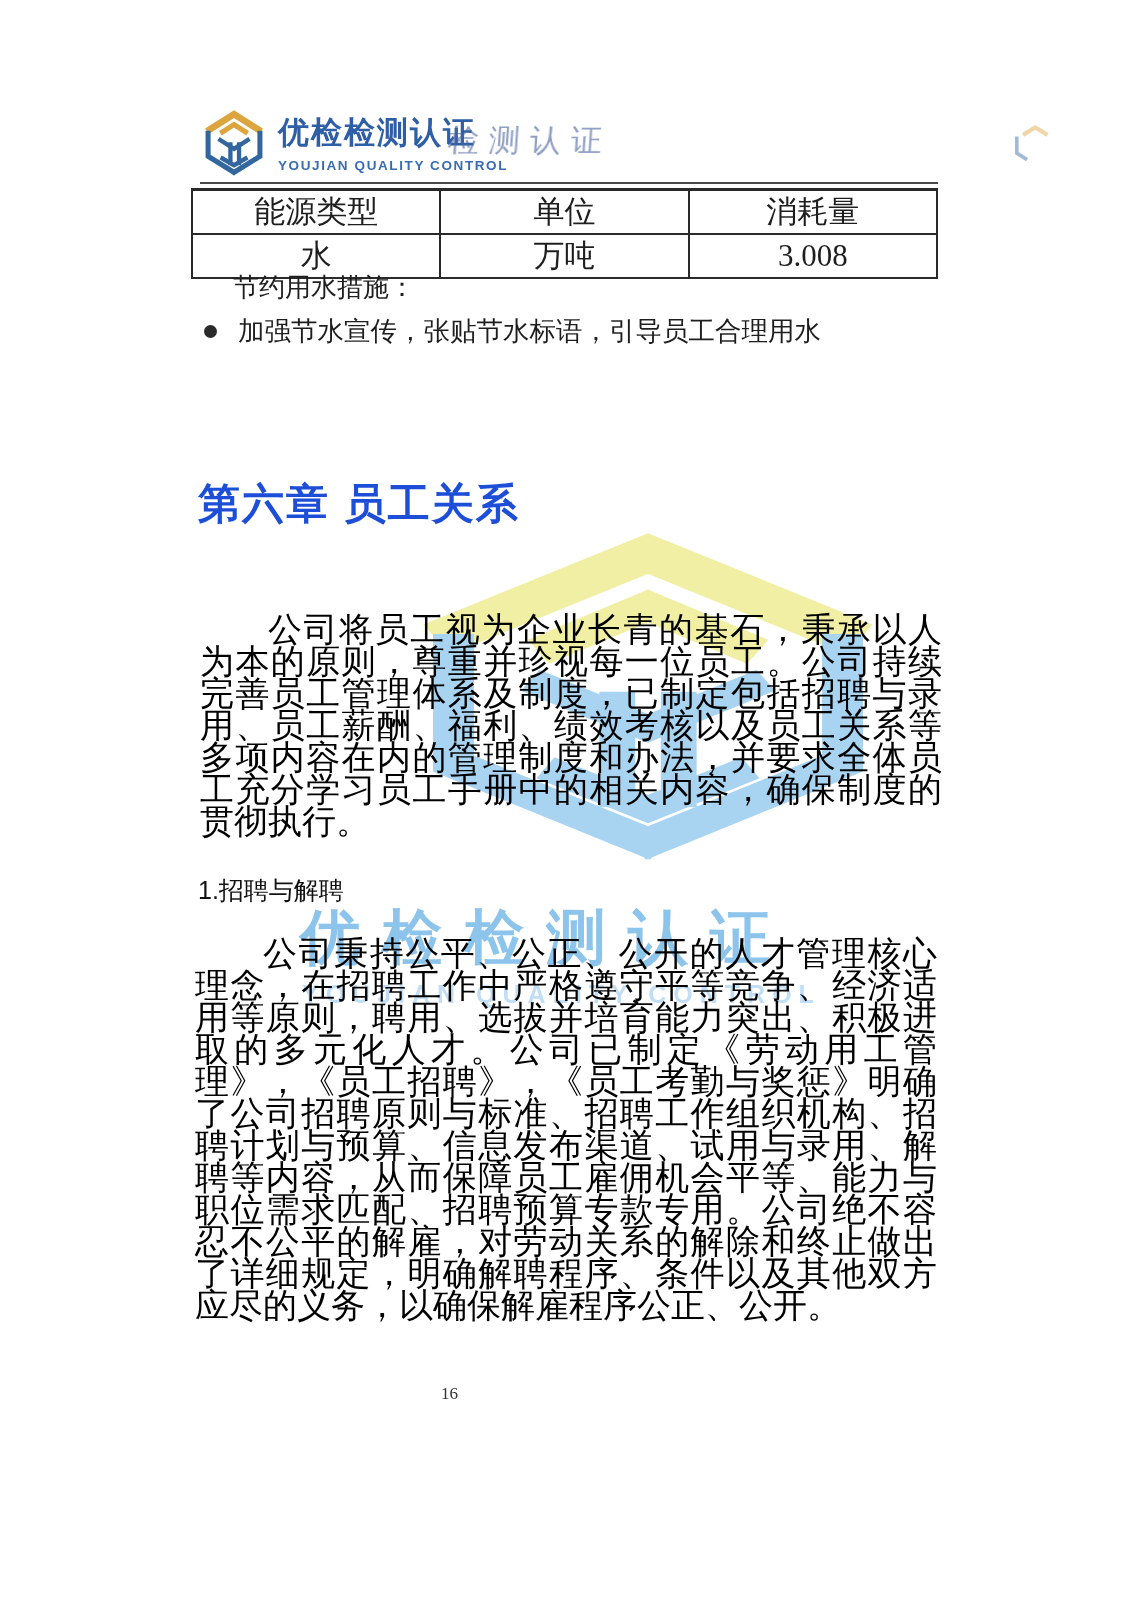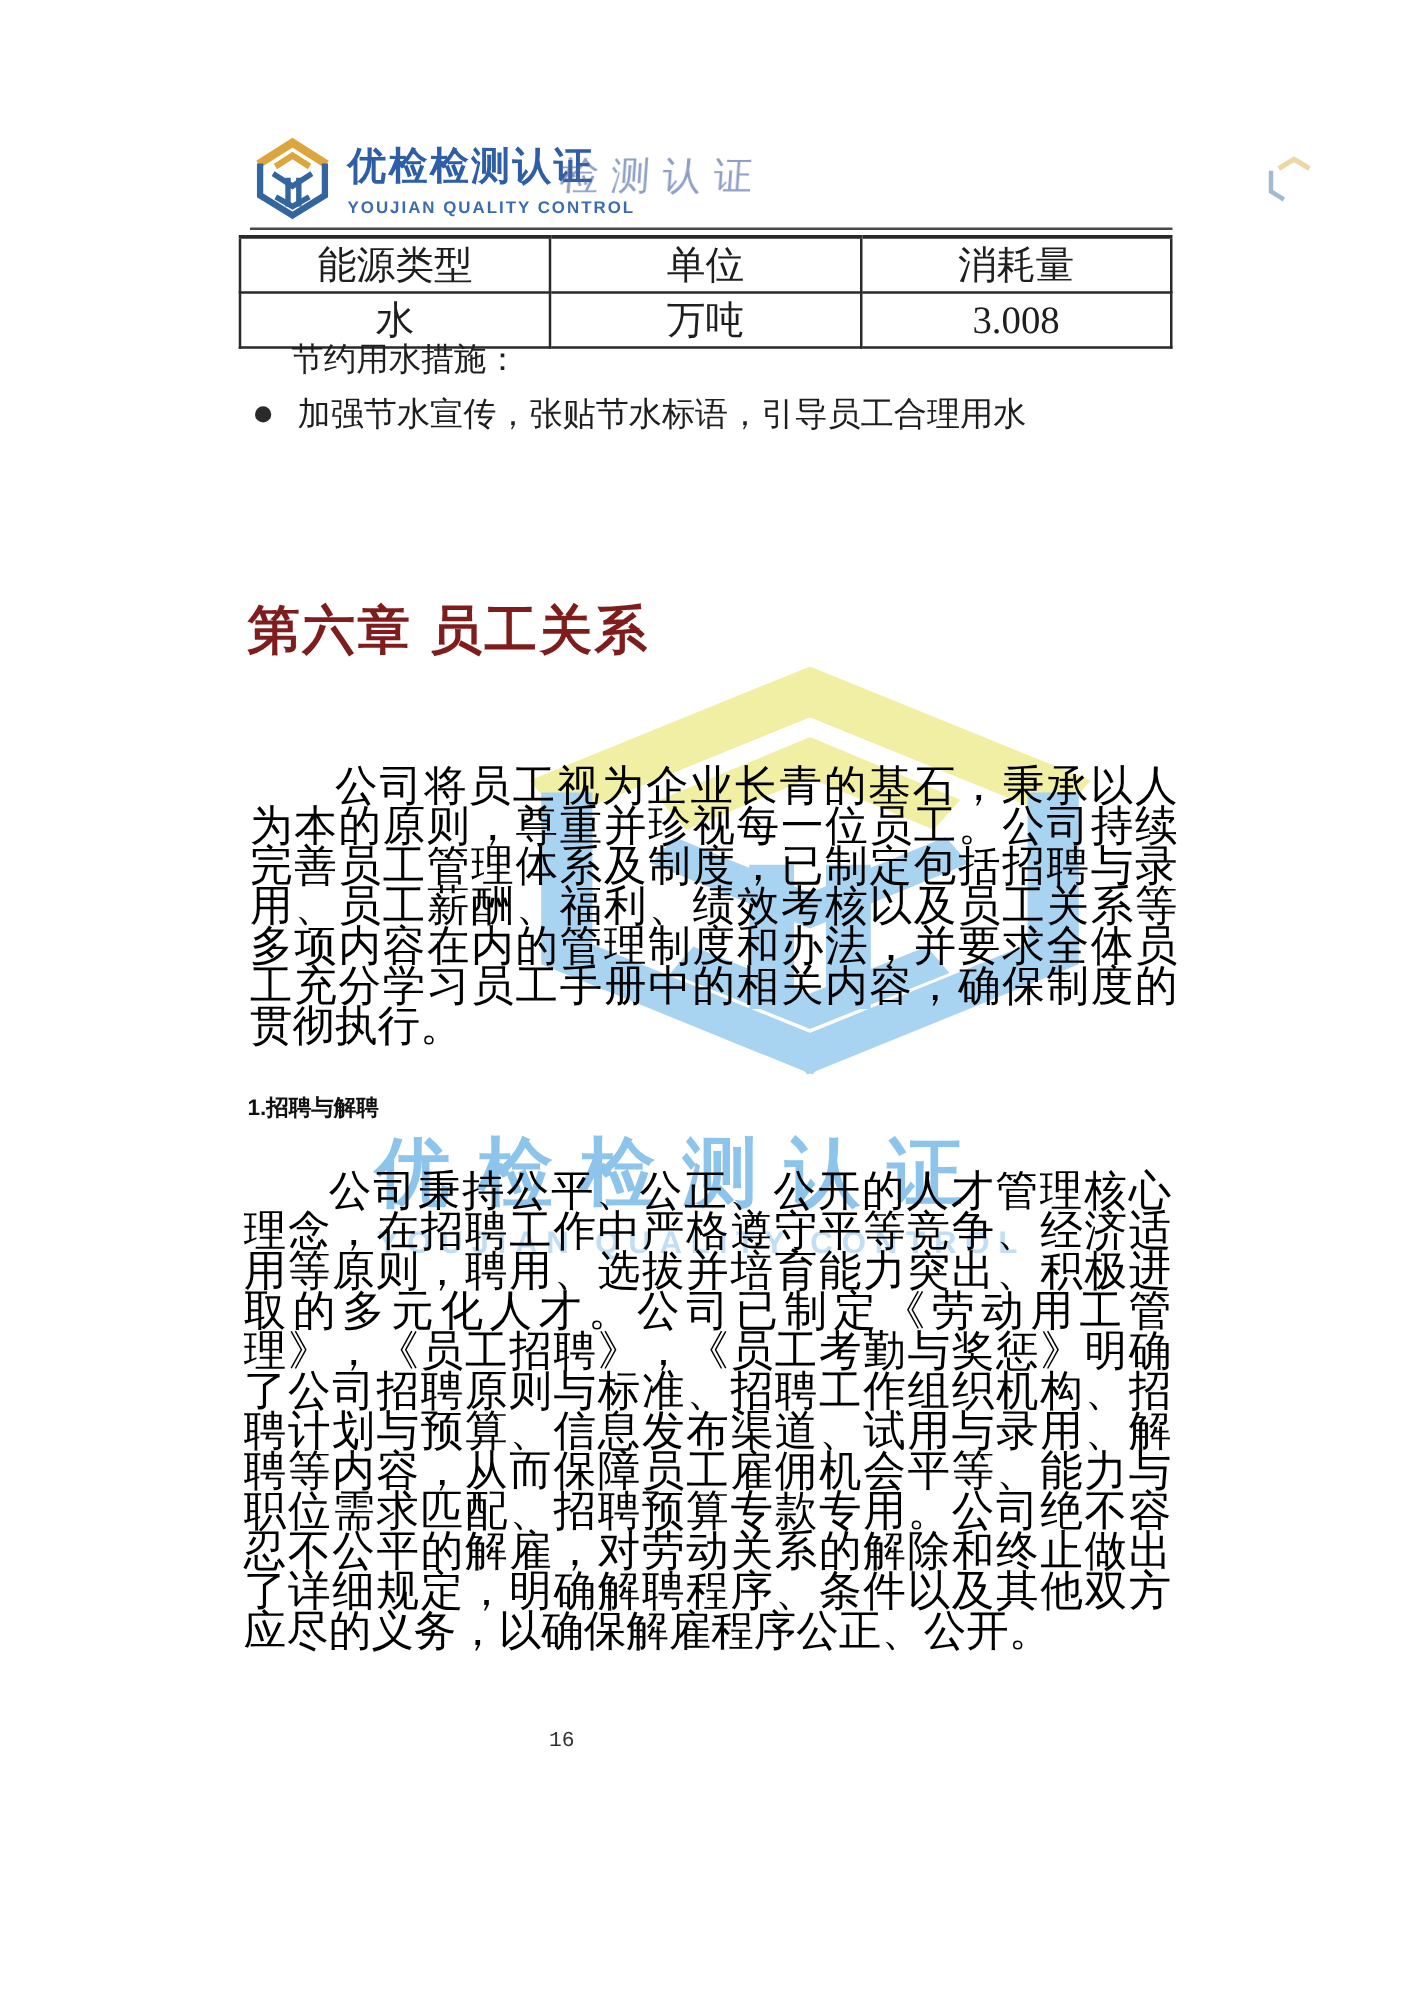--- a/index.html
+++ b/index.html
@@ -77,51 +77,51 @@
   .bullet-item + .bullet-item { margin-top: 1px; }
   .bullet-dot {
     position: absolute; left: 4px; top: 17px;
     width: 13px; height: 13px; border-radius: 50%;
     background: #2a2a2a;
   }
 
   
   .chapter-title {
     left: 198px; top: 476px;
-    font-size: 42px; font-weight: bold; color: #7f1d1d;
+    font-size: 42px; font-weight: bold; color: #1d4ed8;
     font-family: "Liberation Sans", "DejaVu Sans", sans-serif;
     letter-spacing: 2px;
   }
   .section-title {
     left: 198px; top: 556px;
     font-size: 30px; font-weight: bold; color: #111;
     font-family: "Liberation Sans", "DejaVu Sans", sans-serif;
   }
   .subsection-title {
     left: 198px; top: 874px;
-    font-size: 18px; font-weight: bold; color: #111;
+    font-size: 25px; font-weight: normal; color: #111;
     font-family: "Liberation Sans", "DejaVu Sans", sans-serif;
   }
 
   
   .para {
     width: 742px;
     font-size: 34px; line-height: 32px;
     text-align: justify; text-align-last: left;
     word-break: break-all;
     text-indent: 2em;
     color: #000000;
   }
   .para-1 { left: 200px; top: 614px; }
   .para-2 { left: 195px; top: 938px; }
 
   .page-number {
     left: 0; top: 1384px; width: 899px;
     text-align: center; font-size: 17px; color: #333;
-    font-family: Liberation Mono, monospace;
+    font-family: Liberation Serif, serif;
   }
 
   
   .st-gold  { stroke: #dda53e; }
   .st-blue  { stroke: #33659f; }
   .st-paleY { stroke: #f1efa4; }
   .st-paleB { stroke: #a8d3f1; }
   svg .s { fill: none; stroke-linecap: square; stroke-linejoin: miter; }
 </style>
 </head>

